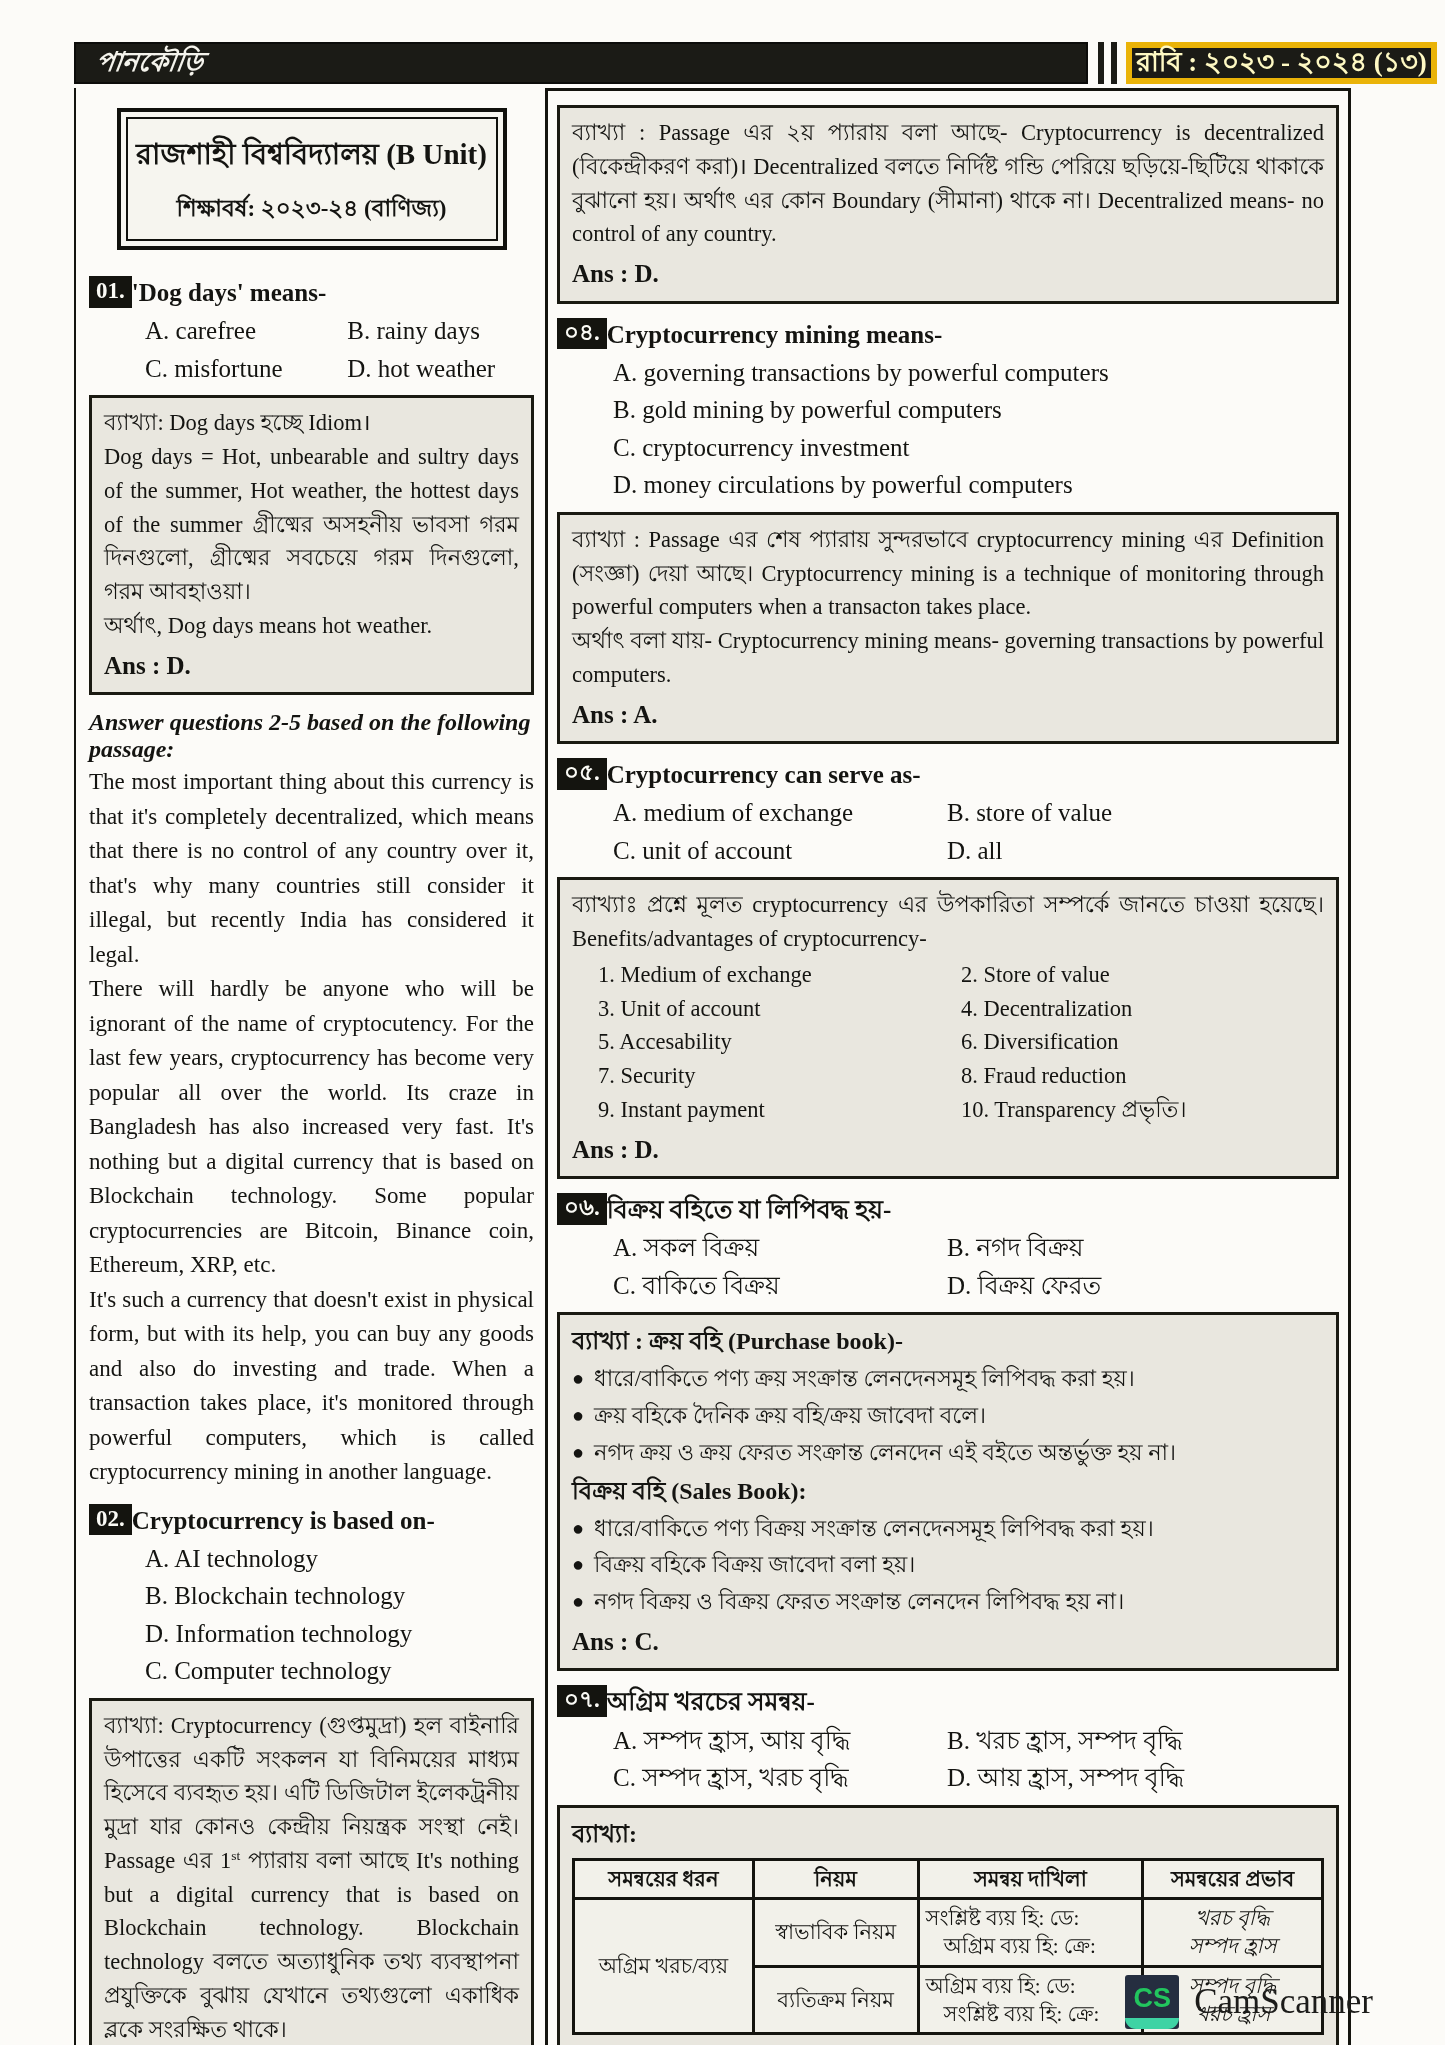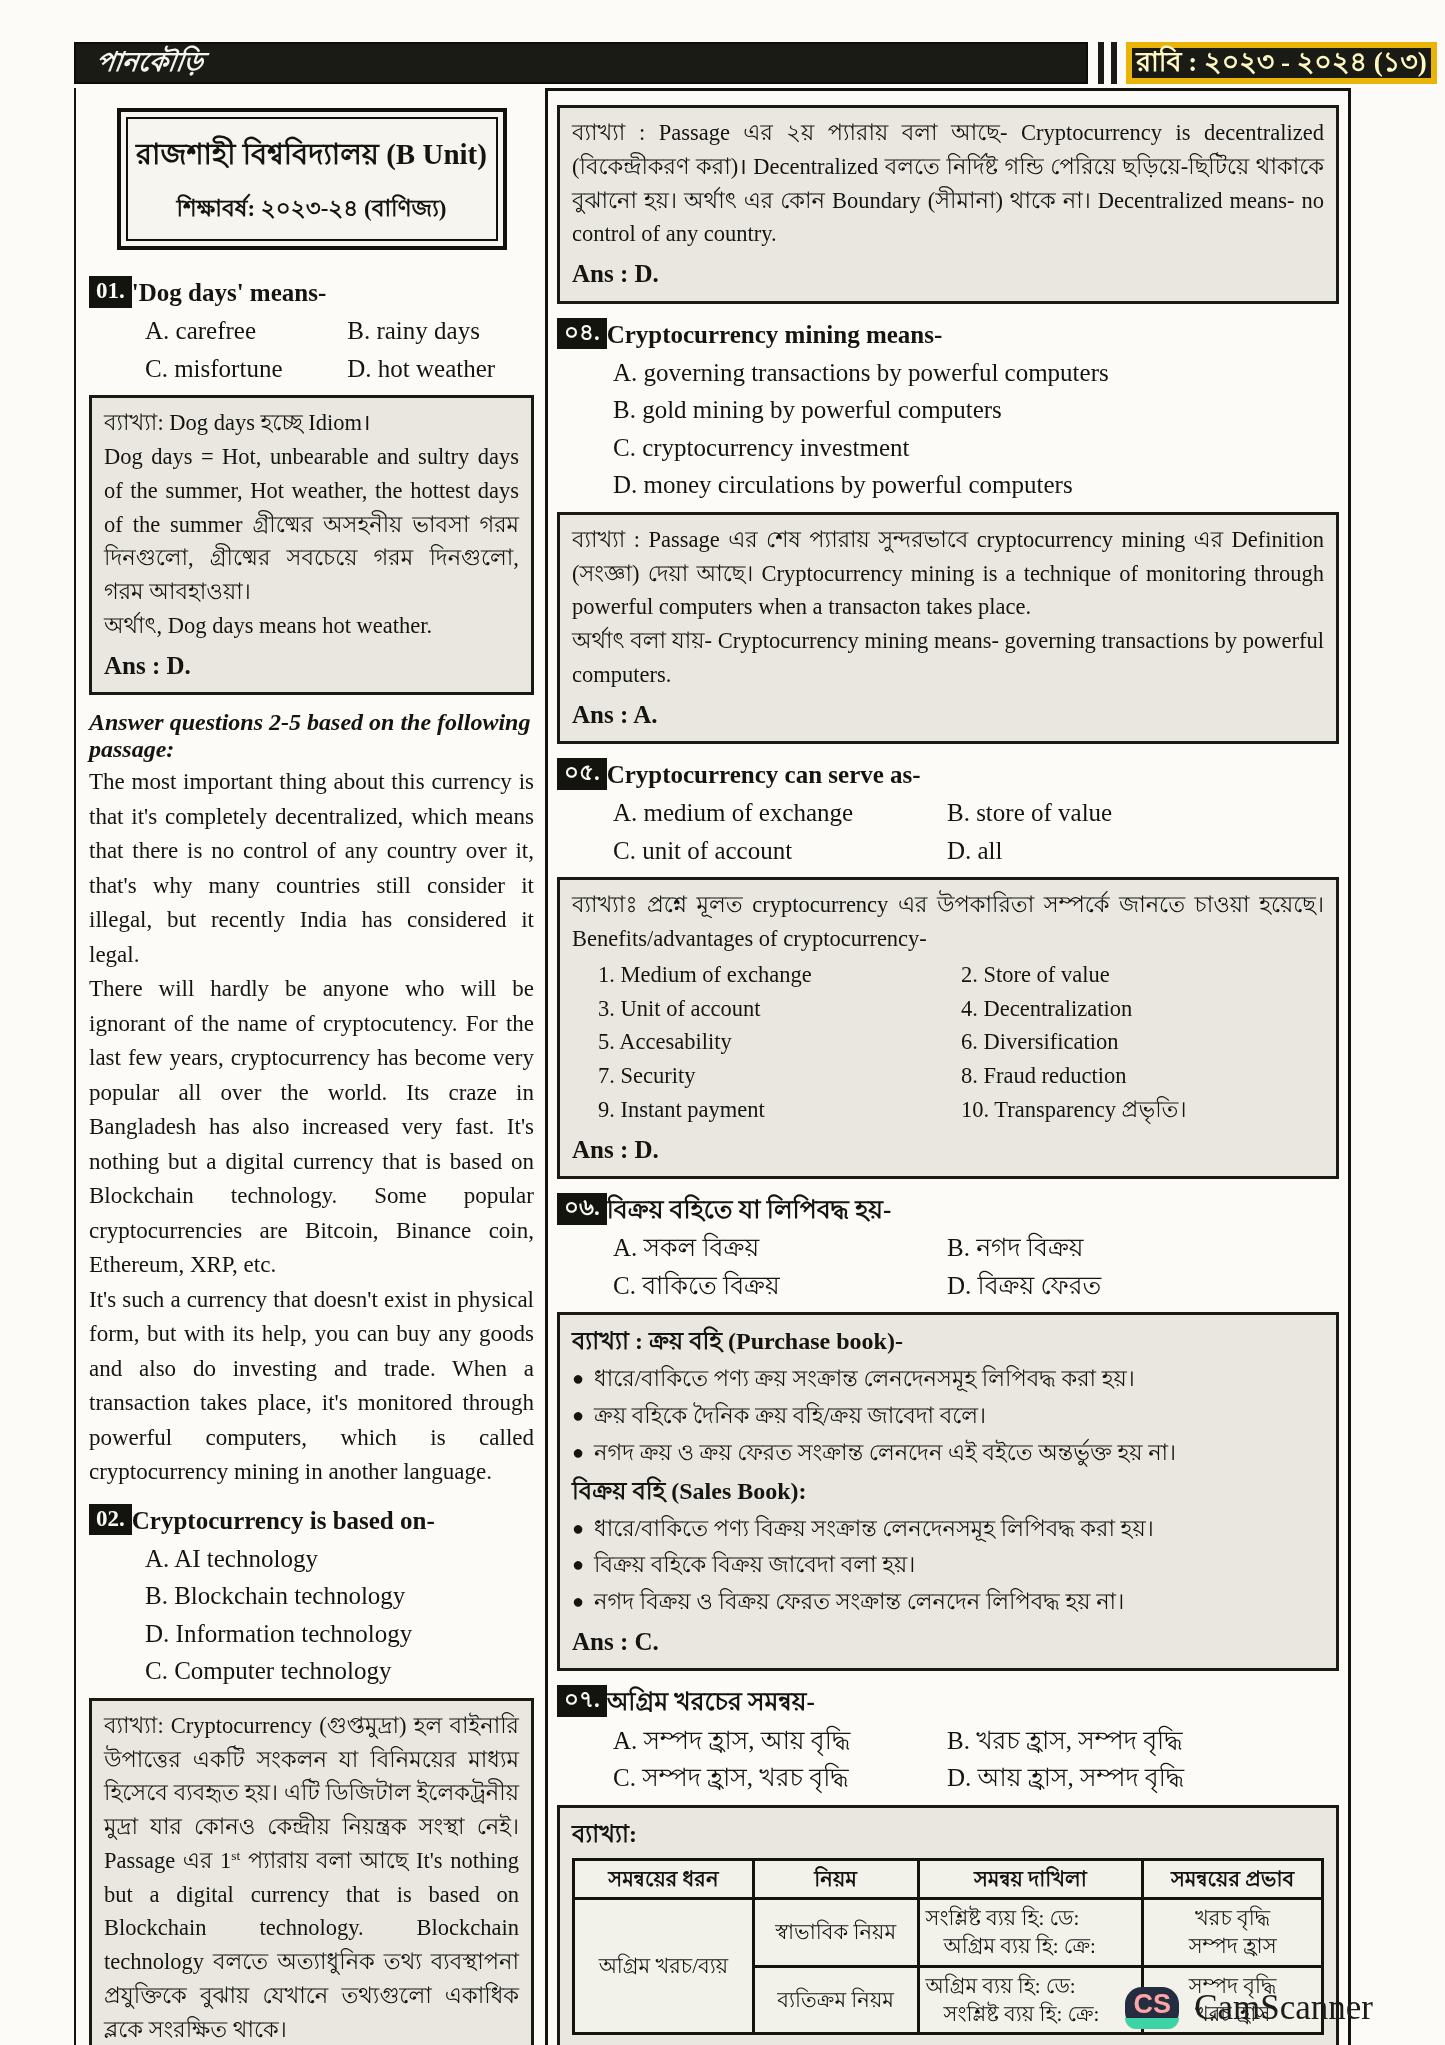--- a/index.html
+++ b/index.html
@@ -77,27 +77,27 @@
   .expl-subtitle { font-weight:bold; font-size:24px; text-align:left; }
   .bullet-row { display:flex; gap:10px; text-align:left; margin:3px 0; }
   .bullet-dot { flex:0 0 auto; font-size:20px; line-height:1.6; }
   
   .adj-table { border-collapse:collapse; width:100%; margin:6px 0 10px 0; background:#f2f1ea; }
   .adj-table th, .adj-table td { border:3px solid #14140f; padding:4px 6px; font-size:21px; line-height:1.35; }
   .adj-table th { font-weight:bold; text-align:center; }
   .cell-center { text-align:center; }
   .entry-l1 { display:block; text-align:left; }
   .entry-l2 { display:block; text-align:left; padding-left:18px; }
-  .effect-line { display:block; text-align:center; }
+  .effect-line { display:block; text-align:center;font-style:italic; }
   
   .footer { position:absolute; right:72px; bottom:16px; display:flex; align-items:center; gap:15px; }
   .cs-icon {
-    width:54px; height:42px; background:#252e40; border-radius:17px;
+    width:54px; height:54px; background:#252e40; border-radius:3px;
     position:relative; display:flex; align-items:center; justify-content:center;
-    font-family:"Liberation Sans", sans-serif; font-weight:bold; font-size:27px; color:#fca5a5;
+    font-family:"Liberation Sans", sans-serif; font-weight:bold; font-size:27px; color:#22c55e;
   }
   .cs-icon .cs-letters { position:relative; top:-4px; }
   .cs-icon::after {
     content:""; position:absolute; left:0; right:0; bottom:0; height:11px;
     background:#3ed3a4; border-radius:0 0 11px 11px;
   }
   .cs-name { font-size:35px; color:#1c1c1a; }
 </style>
 </head>
 <body>

